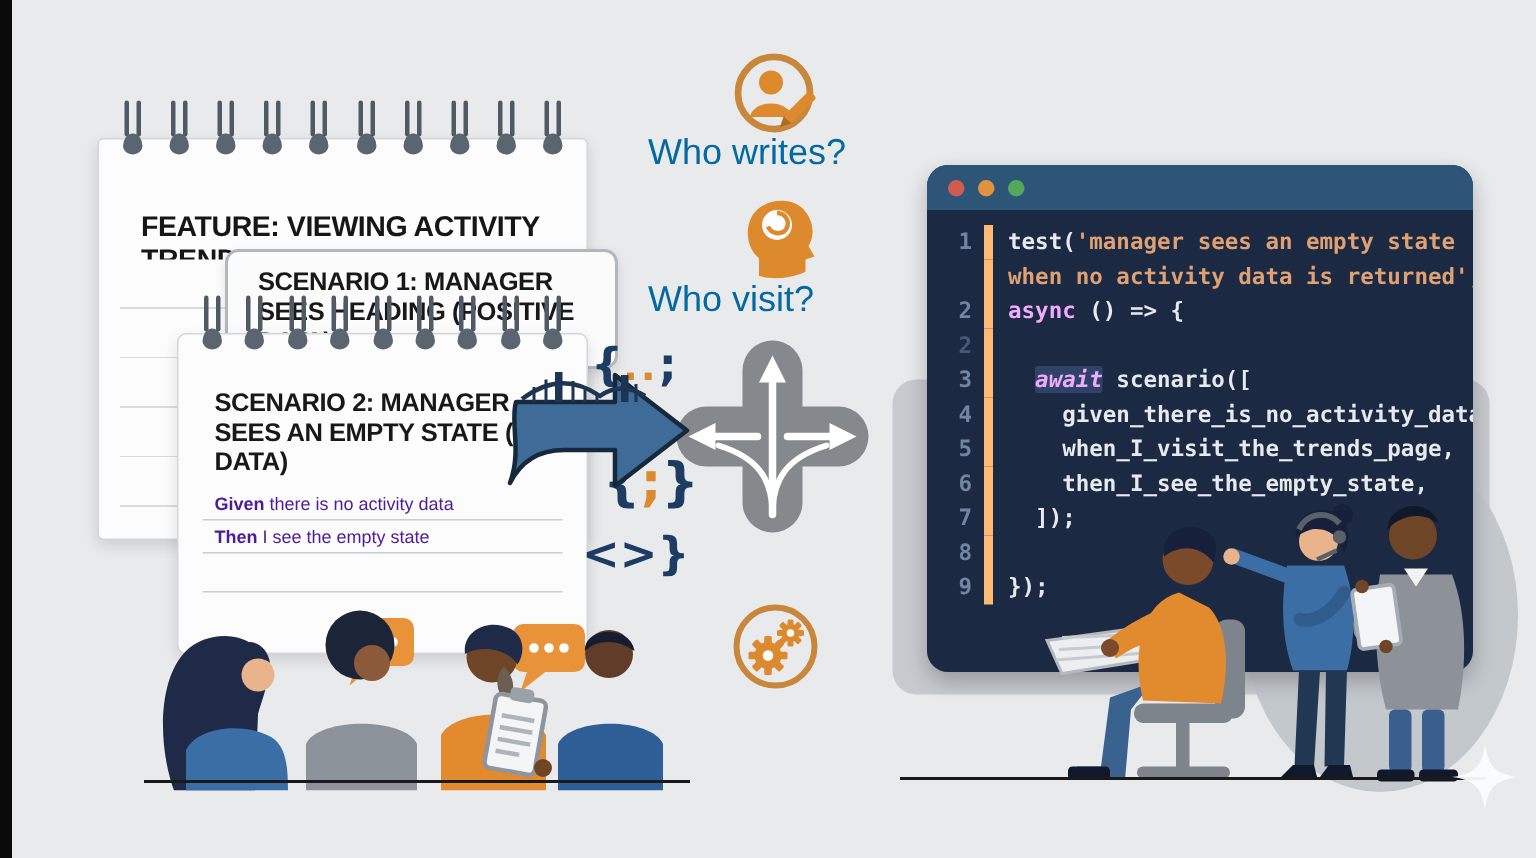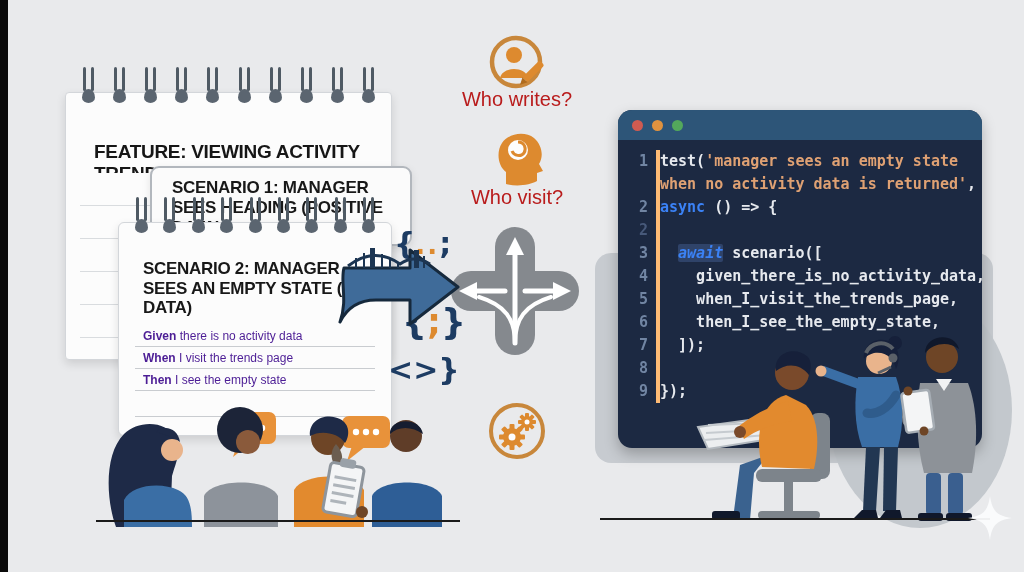--- a/index.html
+++ b/index.html
@@ -29,21 +29,21 @@
   .scenario2-pad h3{margin:36px 18px 6px 24px;font-size:17px;line-height:1.15;font-weight:bold;color:#181818;letter-spacing:-.3px;}
   .steps{position:absolute;left:16px;right:16px;top:102px;}
   .step{padding:4px 0 3px 8px;border-bottom:1px solid #c9ccd0;font-size:12px;color:#4c1d95;}
   .step b{font-weight:bold;}
   .step.blank{height:18px;}
 
   
   .bridge-arrow{position:absolute;left:334px;top:238px;z-index:6;}
 
   
-  .q-label{position:absolute;width:170px;text-align:center;font-size:20px;font-weight:500;color:#b91c1c;}
+  .q-label{position:absolute;width:170px;font-size:24px;font-weight:500;color:#0369a1;}
   .lbl-writes{left:432px;top:88px;}
   .lbl-reads{left:432px;top:186px;}
   .lbl-maintains{left:432px;top:462px;}
   .mid-icon{position:absolute;}
   .icon-writer{left:488px;top:34px;}
   .icon-reader{left:490px;top:128px;}
   .icon-gears{left:486px;top:400px;}
   .crossroads{position:absolute;left:447px;top:223px;z-index:1;}
 
   .sym{position:absolute;font-family:"DejaVu Sans",sans-serif;font-weight:bold;color:#1d3c63;z-index:5;}
@@ -57,24 +57,24 @@
   .bezel{position:absolute;left:595px;top:253px;width:398px;height:210px;background:#c7cbd0;border-radius:16px;z-index:1;}
   .blob{position:absolute;left:828px;top:292px;width:184px;height:236px;background:#c3c8cd;border-radius:50%;z-index:1;}
   .editor{position:absolute;left:618px;top:110px;width:364px;height:338px;background:#1c2942;border-radius:14px;
           box-shadow:0 6px 14px rgba(0,0,0,.25);z-index:2;overflow:hidden;}
   .titlebar{height:30px;background:#2d5578;display:flex;align-items:center;padding-left:14px;gap:9px;}
   .dot{width:11px;height:11px;border-radius:50%;}
   .code{padding:10px 0 0 4px;font-family:"DejaVu Sans Mono",monospace;font-size:15px;font-weight:bold;line-height:23px;white-space:pre;}
   .crow{display:flex;}
   .ln{width:26px;text-align:right;padding-right:8px;color:#7185a3;flex:none;}
   .ln.dim{color:#47597a;}
-  .cd{border-left:4px solid #fdba74;color:#e6e9ee;}
+  .cd{border-left:6px solid #fdba74;padding-left:10px;color:#e6e9ee;}
   .c-plain{color:#e6e9ee;}
   .c-str{color:#dfa173;}
-  .c-kw{color:#3b82f6;}
+  .c-kw{color:#f0abfc;}
   .c-kw.hl{background:rgba(78,110,170,.38);border-radius:2px;font-style:italic;}
 
   
   .people-left{position:absolute;left:90px;top:392px;z-index:5;}
   .people-right{position:absolute;left:590px;top:325px;z-index:3;}
   .ground{position:absolute;height:2px;background:#1a1a1a;z-index:6;}
   .ground-left{left:96px;top:520px;width:364px;}
   .ground-right{left:600px;top:518px;width:390px;}
   .sparkle{position:absolute;left:966px;top:494px;z-index:7;}
 </style>
@@ -151,21 +151,20 @@
         <span class="pin">
           <i></i>
         </span>
         <span class="pin">
           <i></i>
         </span>
       </div>
     <h3>SCENARIO 2: MANAGER SEES AN EMPTY STATE (NO DATA)</h3>
     <div class="steps">
       <div class="step"><b>Given</b><span> there is no activity data</span></div>
-      <div class="step"><b>When</b><span> I visit the trends page</span></div>
       <div class="step"><b>Then</b><span> I see the empty state</span></div>
       <div class="step blank"></div>
     </div>
   </section>
 
   <svg class="bridge-arrow" width="128" height="98" viewBox="0 0 128 98">
     <path d="M10,30 L76,30 L76,12 L124,49 L76,86 L76,62 L42,62 C22,62 12,72 6,84 C14,62 6,44 10,30 Z" fill="#3f6b99" stroke="#16293c" stroke-width="3" stroke-linejoin="round"></path>
     <path d="M14,28 Q40,8 66,26 Q80,16 96,26" fill="none" stroke="#1c3552" stroke-width="3"></path>
     <rect x="36" y="10" width="5" height="20" fill="#1c3552"></rect>
     <rect x="80" y="12" width="5" height="18" fill="#1c3552"></rect>

